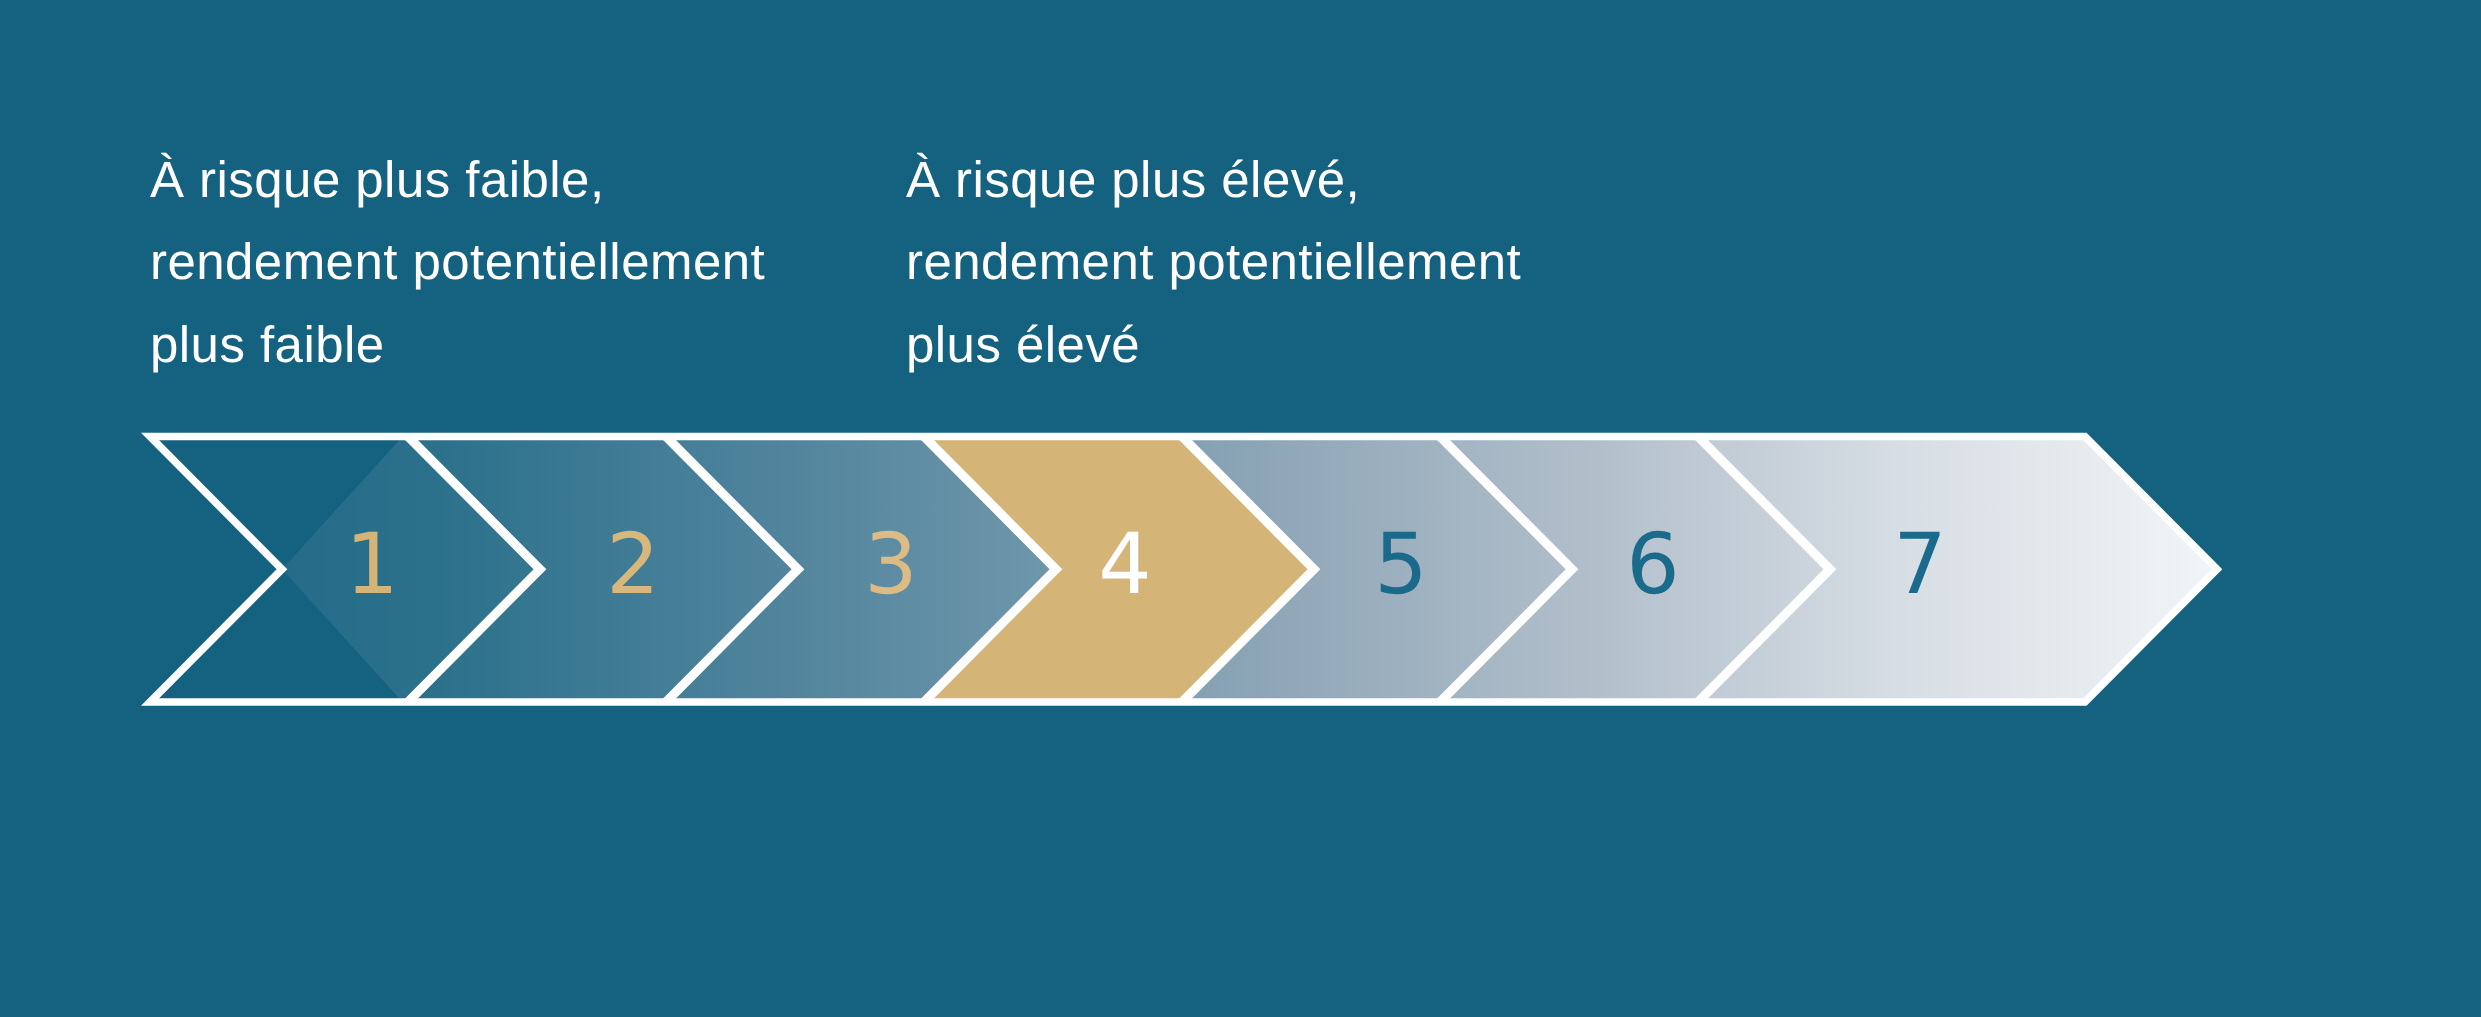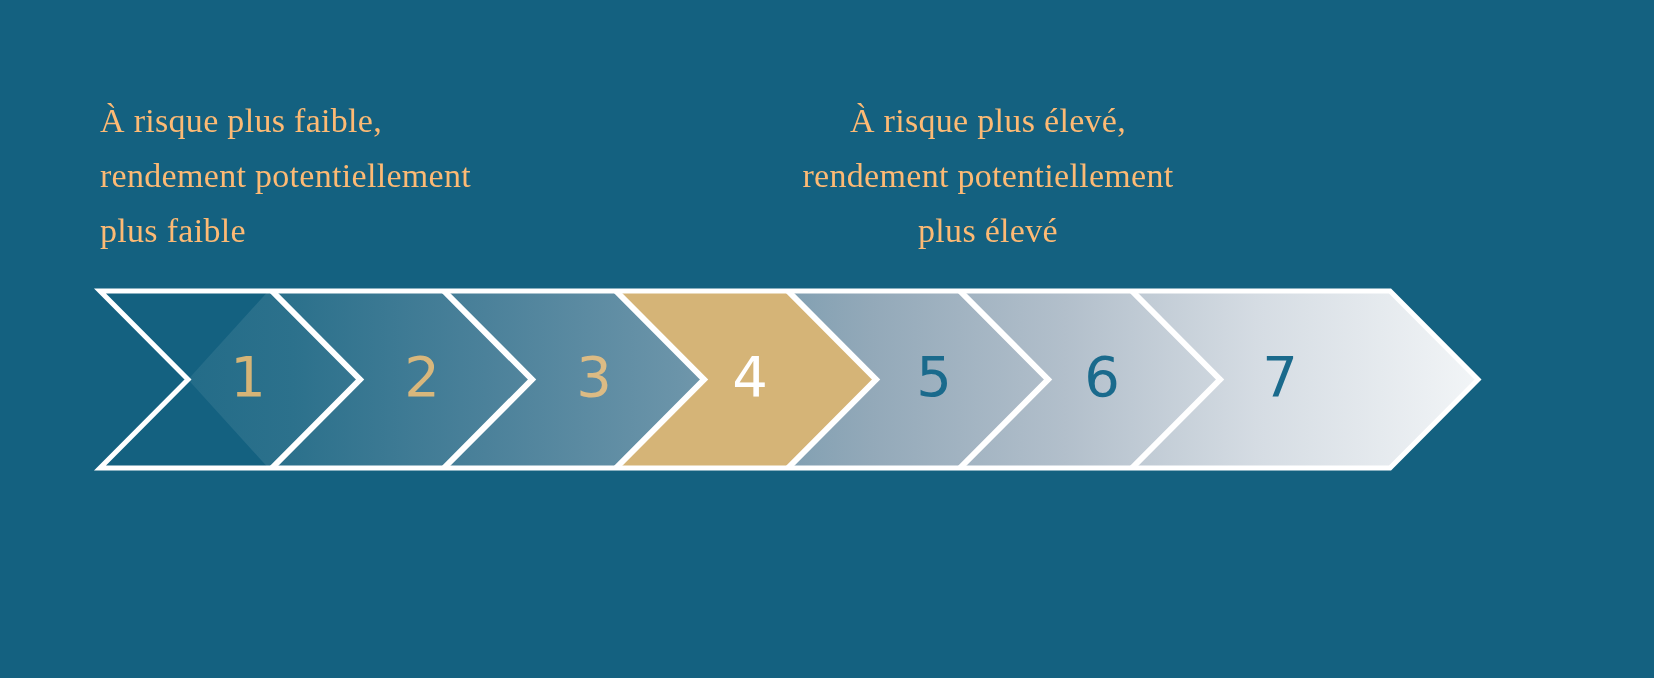--- a/index.html
+++ b/index.html
@@ -6,30 +6,29 @@
   body{
     width:1654px;height:678px;overflow:hidden;
     background:#146180;
     font-family:"Liberation Sans", sans-serif;
     position:relative;
   }
   #stage{position:absolute;inset:0;}
 
   .legend{
     position:absolute;
-    color:#fdba74;
+    color:#ffffff;
     font-size:34px;
     line-height:55px;
     font-weight:300;
     letter-spacing:0.3px;
     white-space:pre-line;
-    font-family:Liberation Serif, serif;
   }
   #legend-low{ left:100px; top:93px; text-align:left; width:620px; }
-  #legend-high{ right:316px; top:93px; text-align:center; width:700px; }
+  #legend-high{ right:350px; top:93px; text-align:left; width:700px; }
 
   #risk-scale{ position:absolute; left:0; top:0; width:1654px; height:678px; }
 
   .seg-number{
     position:absolute;
     font-size:56px;
     font-weight:400;
     text-align:center;
     width:80px;
     top:349px;

